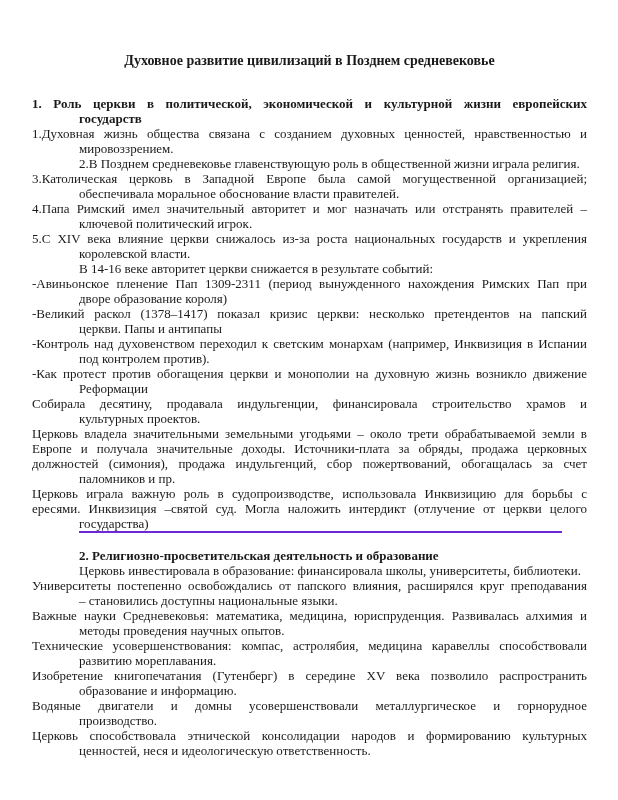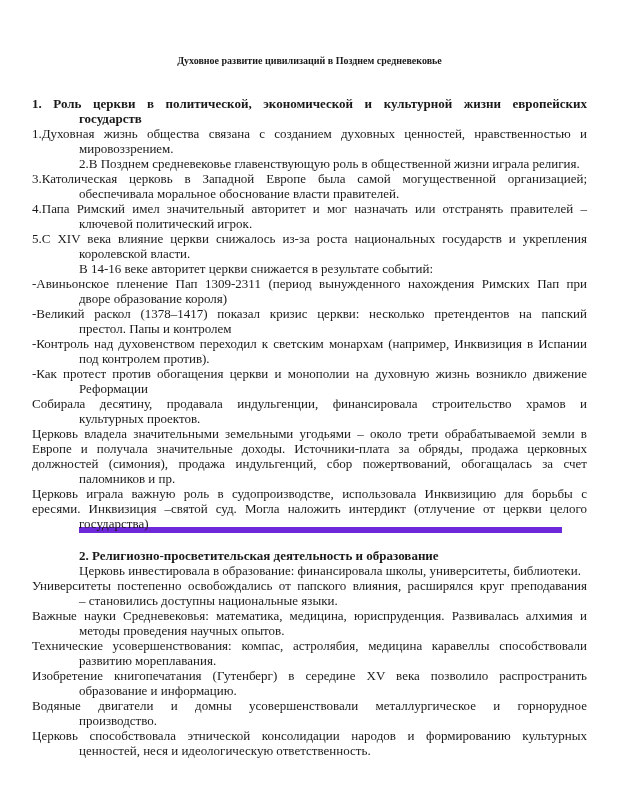--- a/index.html
+++ b/index.html
@@ -15,38 +15,38 @@
     background: #ffffff;
     padding: 53px 31px 0 32px;
     font-family: "Liberation Serif", serif;
     font-size: 13px;
     line-height: 15px;
     color: #1a1a1a;
     overflow: hidden;
   }
   .doc-title {
     font-weight: bold;
-    font-size: 10px;
+    font-size: 14px;
     line-height: 15px;
     text-align: center;
     margin: 0 0 28px 0;
   }
   .block { margin: 0; }
   .block.heading { font-weight: bold; }
   .block.spacer { height: 15px; }
   .line {
     text-align: justify;
     min-height: 15px;
   }
   
   .line.jl { text-align-last: justify; }
   .line.last { text-align-last: left; margin-left: 47px; }
   
   .line.underlined {
-    border-bottom: 6px solid #6d28d9;
+    border-bottom: 2px solid #6d28d9;
     box-sizing: border-box;
     height: 17px;
     font-family: Liberation Serif, serif;
   }
 </style>
 </head>
 <body>
 
 <div class="page">
   <div class="doc-title">Духовное развитие цивилизаций в Позднем средневековье</div>
@@ -76,21 +76,21 @@
       </div>
       <div class="block para">
         <div class="line last">В 14-16 веке авторитет церкви снижается в результате событий:</div>
       </div>
       <div class="block para">
         <div class="line jl">-Авиньонское пленение Пап 1309-2311 (период вынужденного нахождения Римских Пап при</div>
         <div class="line last">дворе образование короля)</div>
       </div>
       <div class="block para">
         <div class="line jl">-Великий раскол (1378–1417) показал кризис церкви: несколько претендентов на папский</div>
-        <div class="line last">престол. Папы и контролем</div>
+        <div class="line last">церкви. Папы и антипапы</div>
       </div>
       <div class="block para">
         <div class="line jl">-Контроль над духовенством переходил к светским монархам (например, Инквизиция в Испании</div>
         <div class="line last">под контролем против).</div>
       </div>
       <div class="block para">
         <div class="line jl">-Как протест против обогащения церкви и монополии на духовную жизнь возникло движение</div>
         <div class="line last">Реформации</div>
       </div>
       <div class="block para">

